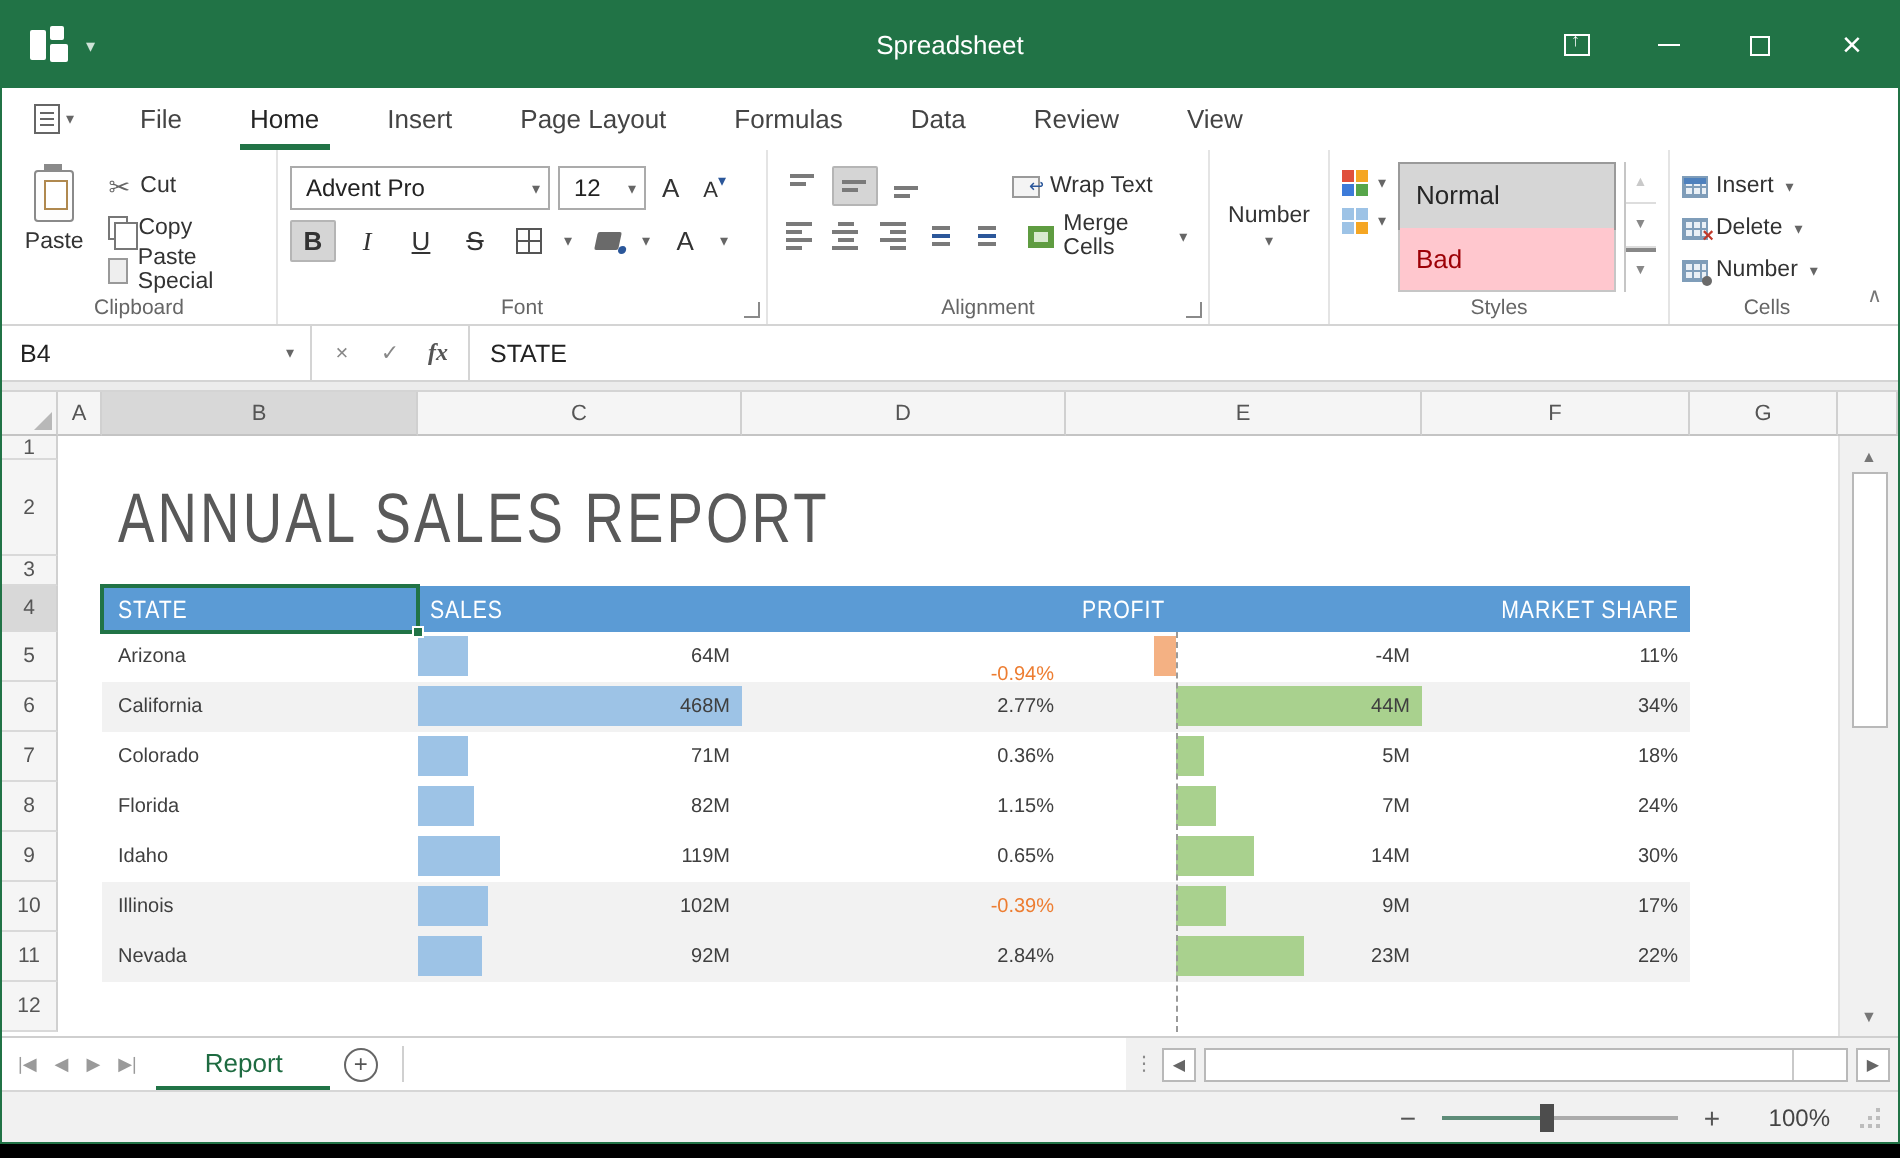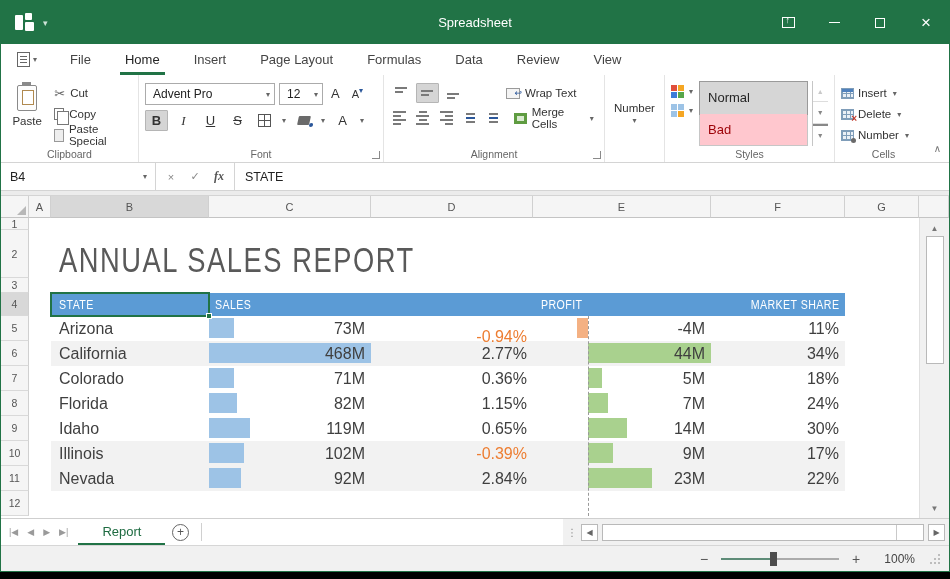--- a/index.html
+++ b/index.html
@@ -132,21 +132,21 @@
   .rhcell { background:#f5f5f5; border-right:1px solid #d0d0d0; border-bottom:1px solid #d9d9d9;
             display:flex; align-items:center; justify-content:center; font-size:10.5px; color:#555; }
   .rhcell.sel { background:#d8d8d8; }
   .sheet { position:relative; width:890px; background:#fff; overflow:hidden; }
   .sheet-title { position:absolute; left:30px; top:22px; font-size:35px; color:#595959; letter-spacing:2px;
                  transform:scaleX(0.78); transform-origin:left center; white-space:nowrap; }
   .table { position:absolute; left:22px; top:75px; width:794px; }
   .thead { height:23px; display:flex; color:#fff; }
   .th { display:flex; align-items:center; font-size:12.5px; overflow:hidden; }
   .th span { display:inline-block; transform:scaleX(0.85); letter-spacing:0.5px; white-space:nowrap; }
-  .trow { height:25px; display:flex; font-size:16px; color:#3f3f3f; }
+  .trow { height:25px; display:flex; font-size:10px; color:#3f3f3f; }
   .td { display:flex; align-items:center; position:relative; overflow:visible; }
   .td .val { position:relative; z-index:2; }
   .bar { position:absolute; top:2px; bottom:3px; z-index:1; }
   .axis { position:absolute; width:0; border-left:1px dashed #9a9a9a; z-index:3; }
   .selbox-cell { position:absolute; border:2px solid #217346; z-index:4; pointer-events:none; }
   .selhandle { position:absolute; right:-4px; bottom:-4px; width:6px; height:6px; background:#217346; border:1px solid #fff; }
   .vscroll { width:30px; flex:0 0 auto; background:#f1f1f1; border-left:1px solid #e0e0e0; display:flex; flex-direction:column; align-items:center; padding:2px 0; }
   .vs-arrow { height:16px; display:flex; align-items:center; justify-content:center; font-size:8px; color:#777; width:100%; }
   .vs-thumb { width:18px; height:128px; background:#fff; border:1px solid #b9b9b9; }
   .vs-track { flex:1; }
@@ -486,21 +486,21 @@
                   <span style="transform-origin: right center;">MARKET SHARE</span>
                 </div>
               </div>
             <div id="table-rows">
                 <div class="trow">
                   <div class="td" style="width: 158px; padding-left: 8px;">
                     <div class="val">Arizona</div>
                   </div>
                   <div class="td" style="width: 162px; justify-content: flex-end; padding-right: 6px;">
                     <div class="bar" style="left: 0px; width: 25.2692px; background: rgb(157, 195, 230);"></div>
-                    <div class="val">73M</div>
+                    <div class="val">64M</div>
                   </div>
                   <div class="td" style="width: 162px; justify-content: flex-end; padding-right: 6px;">
                     <div class="val" style="color: rgb(237, 125, 49); margin-top: 17px;">-0.94%</div>
                   </div>
                   <div class="td" style="width: 178px; justify-content: flex-end; padding-right: 6px;">
                     <div class="bar" style="width: 11.1818px; left: 43.8182px; background: rgb(244, 177, 131);"></div>
                     <div class="val">-4M</div>
                   </div>
                   <div class="td" style="width: 134px; justify-content: flex-end; padding-right: 6px;">
                     <div class="val">11%</div>

